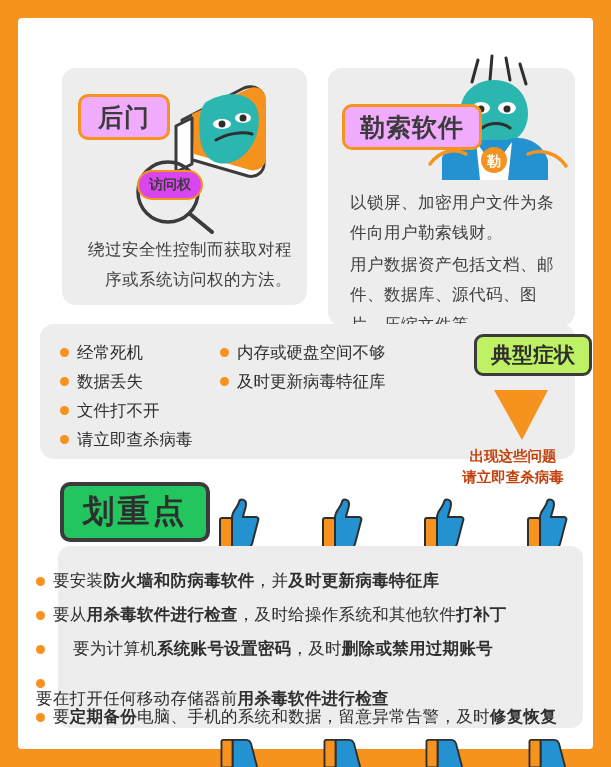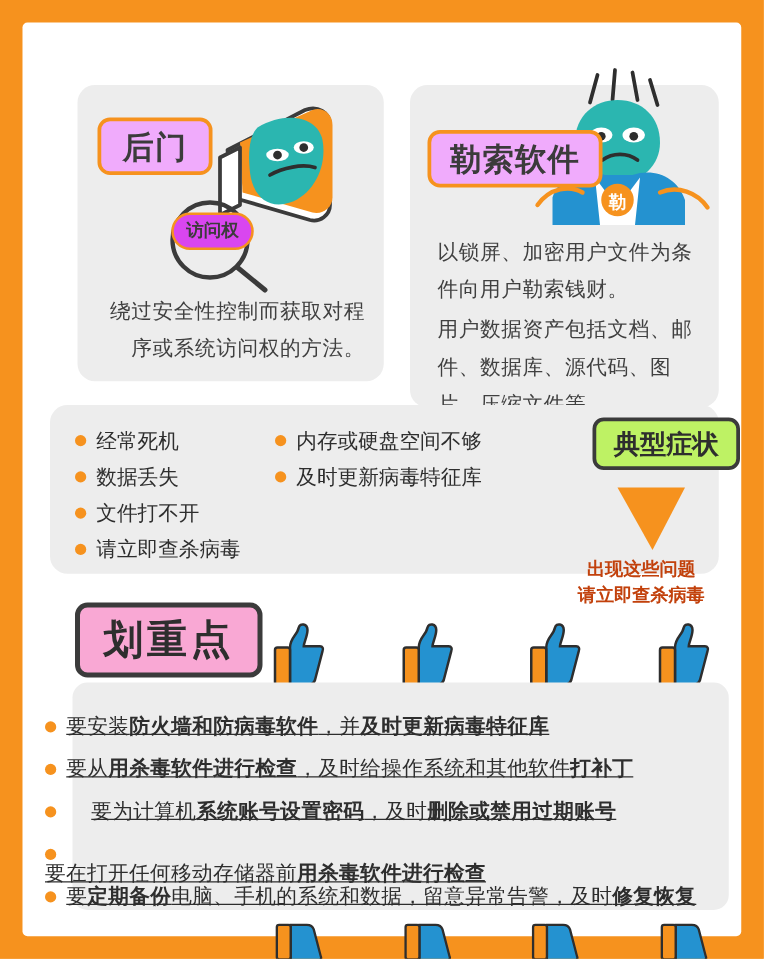--- a/index.html
+++ b/index.html
@@ -184,21 +184,21 @@
     line-height: 21px;
   }
 
   
   .key-tag {
     position: absolute;
     left: 42px;
     top: 464px;
     width: 150px;
     height: 60px;
-    background: #f9a8d4;
+    background: #22c55e;
     border: 4px solid #3B3B3B;
     border-radius: 10px;
     display: flex;
     align-items: center;
     justify-content: center;
     font-size: 32px;
     font-weight: bold;
     color: #2E2E2E;
     letter-spacing: 3px;
     box-sizing: border-box;
@@ -228,21 +228,20 @@
     border-radius: 12px;
   }
   .adv-item {
     position: absolute;
     left: 18px;
     display: flex;
     align-items: flex-start;
     font-size: 16.5px;
     color: #2E2E2E;
     letter-spacing: 0.3px;
-    text-decoration: underline;
   }
   .adv-item .dot {
     margin-top: 7px;
   }
   .adv-item b { font-weight: bold; }
 
   
   svg { display: block; }
   .illo { position: absolute; }
 </style>

